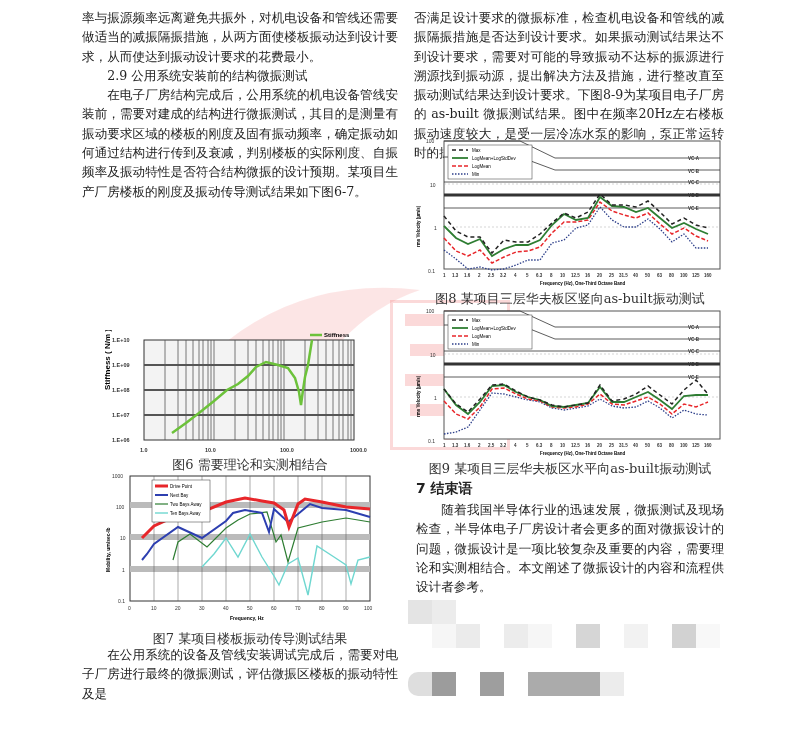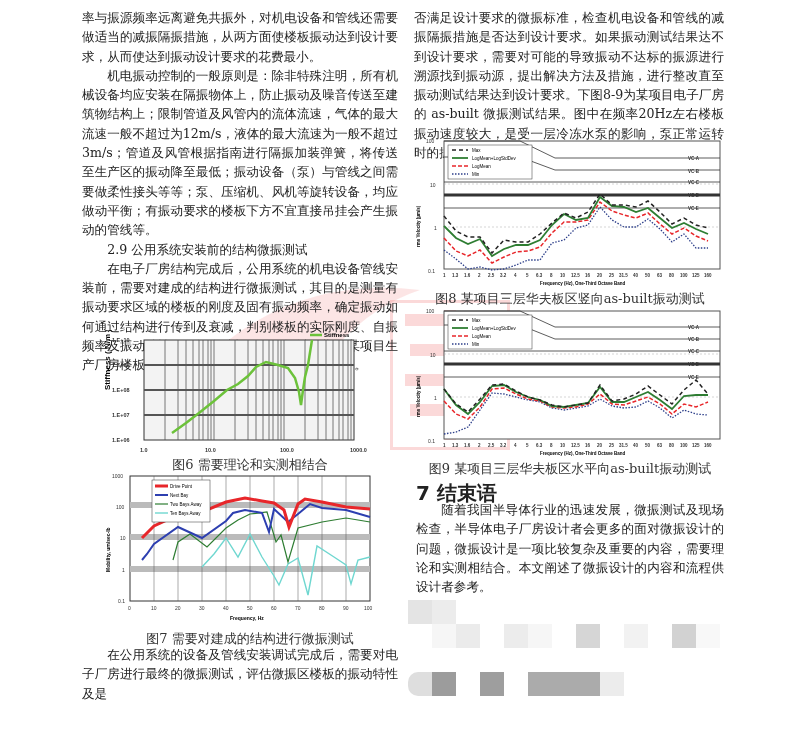--- a/index.html
+++ b/index.html
@@ -3,40 +3,39 @@
 <meta charset="utf-8">
 <style>
   html,body{margin:0;padding:0;background:#fff;}
   body{width:794px;height:734px;position:relative;overflow:hidden;font-family:"DejaVu Serif","Liberation Serif",serif;color:#222;}
   .col{position:absolute;font-size:12.6px;line-height:19.3px;text-align:justify;}
   .col p{margin:0;}
   .indent{text-indent:2em;}
   .left{left:82px;top:8px;width:316px;}
   .right{left:414px;top:8px;width:310px;}
   .cap{position:absolute;font-size:13px;color:#333;text-align:center;}
-  .h7{position:absolute;left:416px;top:480px;font-family:"DejaVu Sans","Liberation Sans",sans-serif;font-size:20px;font-weight:bold;}
+  .h7{position:absolute;left:416px;top:480px;font-family:"DejaVu Sans","Liberation Sans",sans-serif;font-size:14px;font-weight:bold;}
   .chart{position:absolute;}
   svg text{font-family:"Liberation Sans","DejaVu Sans",sans-serif;}
   .wm{position:absolute;left:390px;top:300px;width:120px;height:150px;opacity:.18;}
   .blurbox{position:absolute;background:#d8d8d8;}
 </style>
 </head>
 <body>
 
 <svg class="wm" viewBox="0 0 120 150">
   <rect x="0" y="0" width="120" height="150" fill="none" stroke="#e33" stroke-width="6"></rect>
   <path d="M15 20 H105 M20 50 H100 M15 80 H105 M20 110 H100 M60 10 V140" stroke="#e33" stroke-width="12"></path>
 </svg>
 <svg style="position:absolute;left:130px;top:250px;opacity:.12" width="300" height="200">
   <path d="M20 180 Q120 20 290 40 Q200 70 150 190 Z" fill="#e33"></path>
 </svg>
 
 <div class="col left">
   <p>率与振源频率远离避免共振外，对机电设备和管线还需要做适当的减振隔振措施，从两方面使楼板振动达到设计要求，从而使达到振动设计要求的花费最小。</p>
-  <p class="indent">机电振动控制的一般原则是：除非特殊注明，所有机械设备均应安装在隔振物体上，防止振动及噪音传送至建筑物结构上；限制管道及风管内的流体流速，气体的最大流速一般不超过为12m/s，液体的最大流速为一般不超过3m/s；管道及风管根据指南进行隔振加装弹簧，将传送至生产区的振动降至最低；振动设备（泵）与管线之间需要做柔性接头等等；泵、压缩机、风机等旋转设备，均应做动平衡；有振动要求的楼板下方不宜直接吊挂会产生振动的管线等。</p>
   <p class="indent">2.9  公用系统安装前的结构微振测试</p>
   <p class="indent">在电子厂房结构完成后，公用系统的机电设备管线安装前，需要对建成的结构进行微振测试，其目的是测量有振动要求区域的楼板的刚度及固有振动频率，确定振动如何通过结构进行传到及衰减，判别楼板的实际刚度、自振频率及振动特性是否符合结构微振的设计预期。某项目生产厂房楼板的刚度及振动传导测试结果如下图6-7。</p>
 </div>
 
 <svg class="chart" style="left:100px;top:330px" width="300" height="125" viewBox="0 0 300 125">
   <text x="-60" y="10" transform="rotate(-90)" font-size="8" font-weight="bold">Stiffness ( N/m )</text>
   <g font-size="5.5" font-weight="bold" fill="#333">
     <text x="12" y="12">1.E+10</text>
       <text x="12" y="37">1.E+09</text>
       <text x="12" y="62">1.E+08</text>
@@ -134,21 +133,21 @@
       <text x="123" y="138">40</text>
       <text x="147" y="138">50</text>
       <text x="171" y="138">60</text>
       <text x="195" y="138">70</text>
       <text x="219" y="138">80</text>
       <text x="243" y="138">90</text>
       <text x="264" y="138">100</text>
     </g>
   <text x="130" y="148" font-size="5" font-weight="bold">Frequency, Hz</text>
 </svg>
-<div class="cap" style="left:110px;top:630px;width:280px">图7  需要对建成的结构进行微振测试</div>
+<div class="cap" style="left:110px;top:630px;width:280px">图7  某项目楼板振动传导测试结果</div>
 
 <div class="col" style="left:82px;top:645px;width:316px">
   <p class="indent">在公用系统的设备及管线安装调试完成后，需要对电子厂房进行最终的微振测试，评估微振区楼板的振动特性及是</p>
 </div>
 
 <div class="col right">
   <p>否满足设计要求的微振标准，检查机电设备和管线的减振隔振措施是否达到设计要求。如果振动测试结果达不到设计要求，需要对可能的导致振动不达标的振源进行溯源找到振动源，提出解决方法及措施，进行整改直至振动测试结果达到设计要求。下图8-9为某项目电子厂房的 as-built 微振测试结果。图中在频率20Hz左右楼板振动速度较大，是受一层冷冻水泵的影响，泵正常运转时的振动频率在20-25Hz左右。</p>
 </div>
 
 <svg class="chart" style="left:410px;top:137px" width="320" height="152" viewBox="0 0 320 152">

